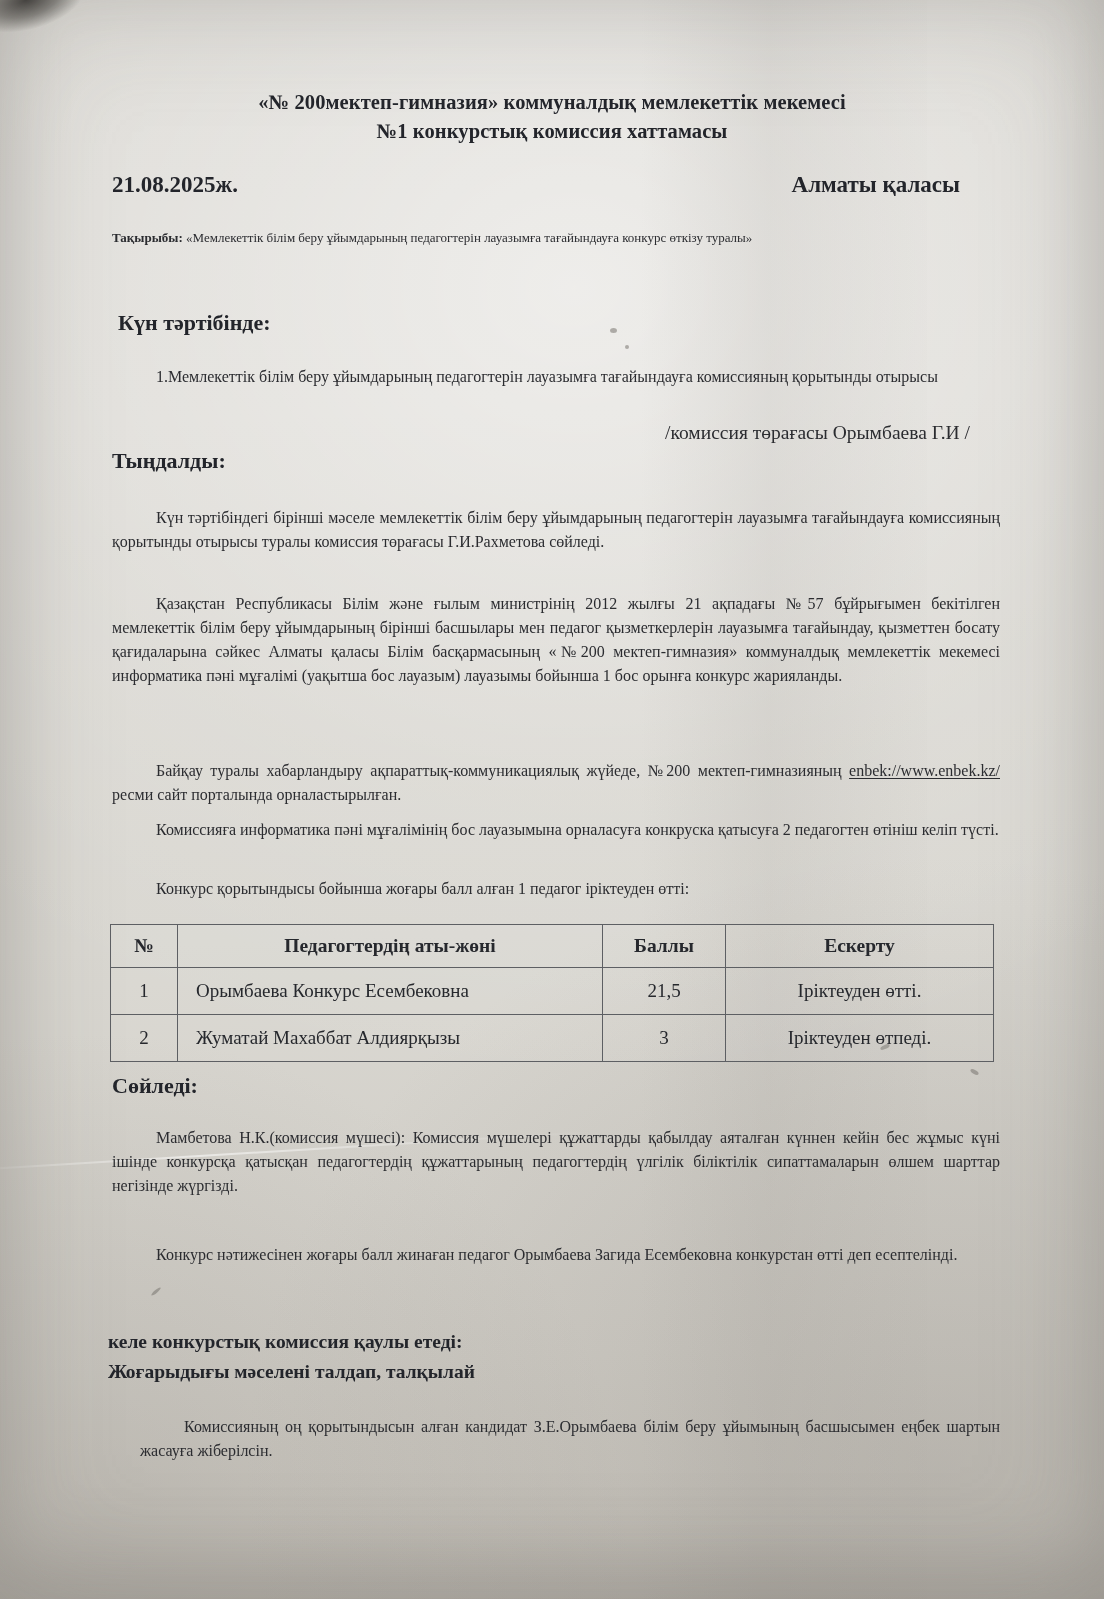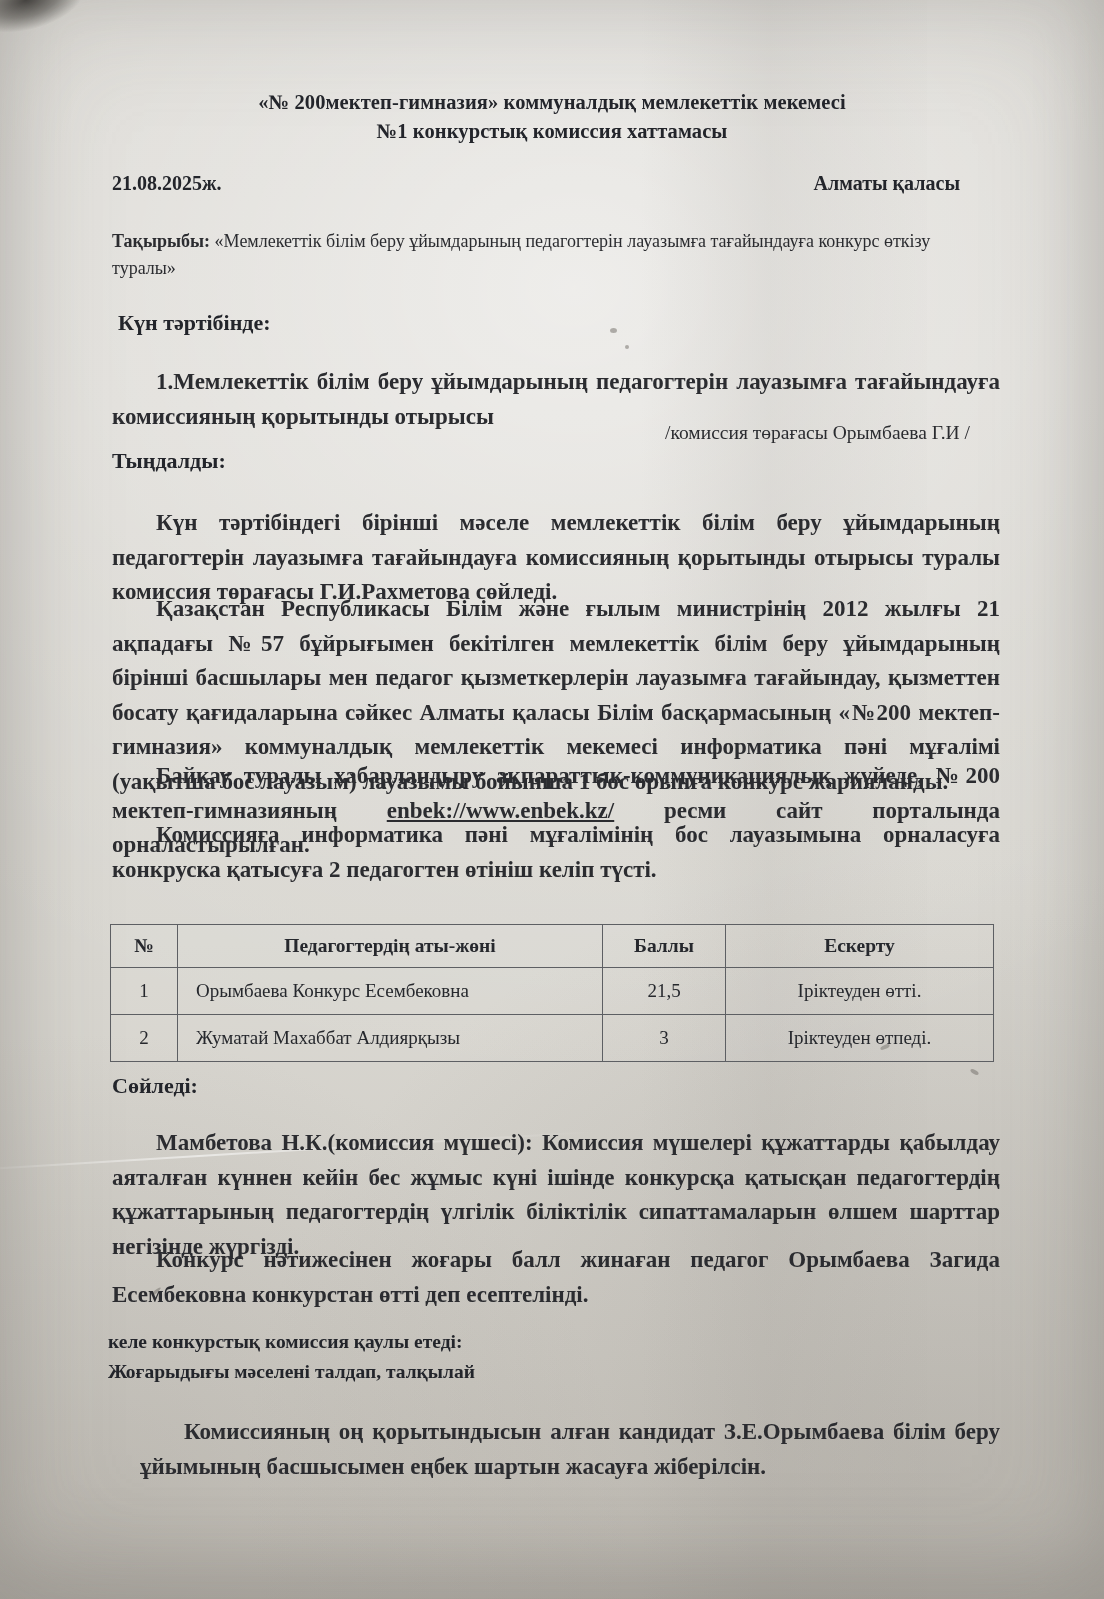--- a/index.html
+++ b/index.html
@@ -88,51 +88,50 @@
     color: #23252b;
   }
   .doc-title .line2 { display: block; }
 
   .row-date {
     position: absolute;
     left: 112px; right: 108px;
     display: flex;
     justify-content: space-between;
     font-weight: bold;
-    font-size: 20px;
+    font-size: 23px;
     color: #23252b;
   }
   .row-date .city { margin-right: 36px; }
 
   .subject {
     position: absolute;
     left: 112px; right: 112px;
-    font-size: 18px;
+    font-size: 13px;
     line-height: 1.48;
     text-indent: 0;
     font-family: Liberation Serif, serif;
   }
   .subject b { font-weight: bold; }
 
   .heading {
     position: absolute;
     left: 112px;
     font-weight: bold;
     font-size: 22px;
     color: #23252b;
   }
   .heading.indent { left: 118px; }
 
   .para {
     position: absolute;
     left: 112px; right: 104px;
-    font-size: 23px;
+    font-size: 16px;
     line-height: 1.50;
     text-align: justify;
-    font-weight: bold;
   }
   .para.ind { text-indent: 44px; }
   .para.noj { text-align: left; }
 
   .signline {
     position: absolute;
     left: 112px; right: 108px;
     font-size: 19.5px;
     text-align: right;
   }
@@ -225,20 +224,21 @@
     <div class="heading" style="top:448px;">Тыңдалды:</div>
 
     <div class="para ind" style="top:506px;">Күн тәртібіндегі бірінші мәселе мемлекеттік білім беру ұйымдарының педагогтерін лауазымға тағайындауға комиссияның қорытынды отырысы  туралы комиссия төрағасы Г.И.Рахметова сөйледі.</div>
     <div class="para ind" style="top:592px;">Қазақстан Республикасы Білім және ғылым министрінің 2012 жылғы 21 ақпадағы №57 бұйрығымен бекітілген мемлекеттік білім беру  ұйымдарының бірінші басшылары мен педагог қызметкерлерін лауазымға тағайындау, қызметтен босату қағидаларына сәйкес Алматы қаласы Білім басқармасының «№200 мектеп-гимназия» коммуналдық мемлекеттік мекемесі информатика пәні мұғалімі (уақытша бос лауазым) лауазымы бойынша 1 бос орынға конкурс жарияланды.</div>
 
     <div class="para ind" style="top:759px;">
       <span>Байқау туралы хабарландыру ақпараттық-коммуникациялық жүйеде, №200 мектеп-гимназияның </span><a class="url" href="#">enbek://www.enbek.kz/</a><span>  ресми сайт порталында орналастырылған.</span>
     </div>
 
     <div class="para ind" style="top:818px;">Комиссияға информатика пәні мұғалімінің бос лауазымына орналасуға конкруска қатысуға 2 педагогтен өтініш келіп түсті.</div>
+    <div class="para ind noj" style="top:877px;">Конкурс қорытындысы бойынша жоғары балл алған 1 педагог іріктеуден өтті:</div>
 
     <div class="tbl-wrap" style="top:924px;">
       <table class="results">
         <thead>
           <tr>
             <th class="c-no">№</th>
             <th class="c-name">Педагогтердің аты-жөні</th>
             <th class="c-score">Баллы</th>
             <th class="c-note">Ескерту</th>
           </tr>

